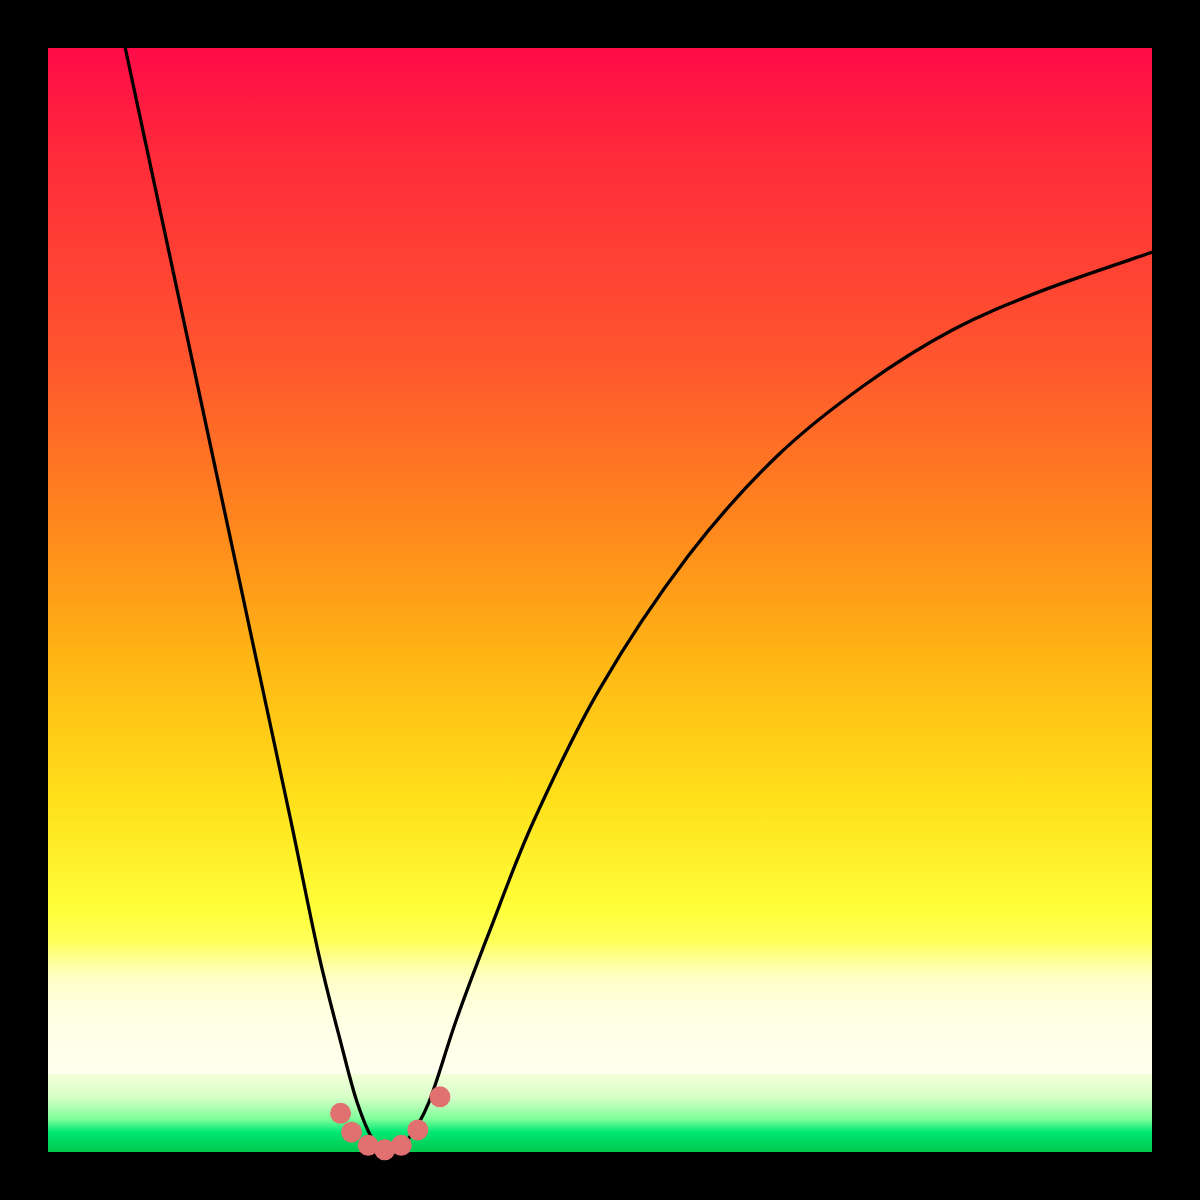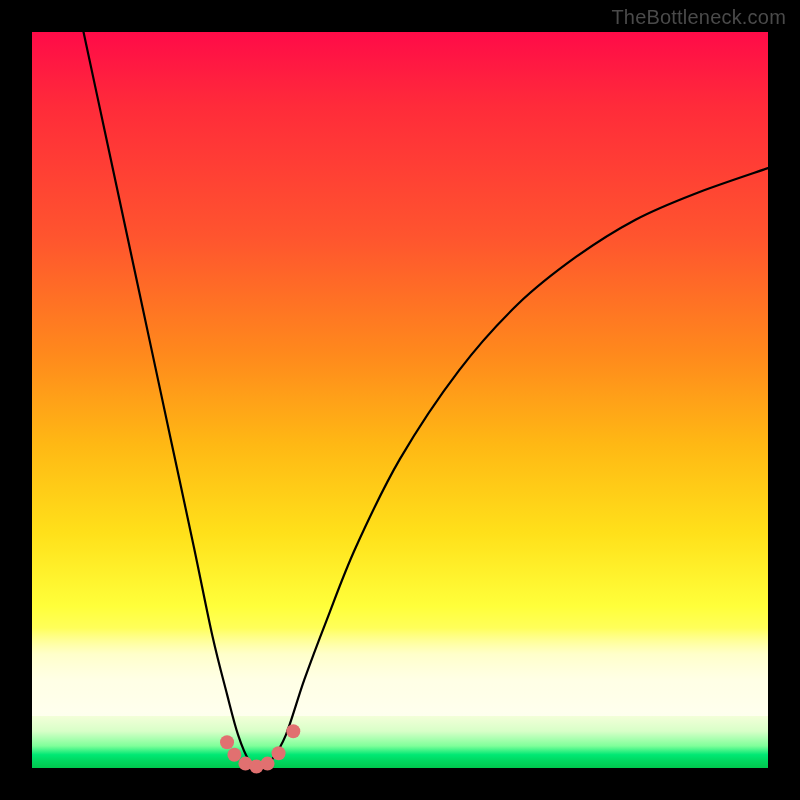--- a/index.html
+++ b/index.html
@@ -76,21 +76,20 @@
     width: 736px;
     height: 736px;
     overflow: visible;
   }
 </style>
 </head>
 <body>
 
 <div class="frame">
 
-  <div class="watermark">TheBottleneck.com</div>
 
   <div class="plot-area">
     <div class="pale-band"></div>
 
     <svg class="curve" viewBox="0 0 736 736" preserveAspectRatio="none">
       <path id="curve-path" fill="none" stroke="#000" stroke-width="2.2" stroke-linecap="round" stroke-linejoin="round" d="M 51.52 0.00 C 55.20 17.17, 66.24 68.69, 73.60 103.04 C 80.96 137.39, 88.32 171.73, 95.68 206.08 C 103.04 240.43, 110.40 274.77, 117.76 309.12 C 125.12 343.47, 132.48 377.81, 139.84 412.16 C 147.20 446.51, 155.17 483.31, 161.92 515.20 C 168.67 547.09, 174.80 578.99, 180.32 603.52 C 185.84 628.05, 190.75 645.84, 195.04 662.40 C 199.33 678.96, 202.40 691.84, 206.08 702.88 C 209.76 713.92, 213.44 723.12, 217.12 728.64 C 220.80 734.16, 224.48 736.00, 228.16 736.00 C 231.84 736.00, 234.91 734.16, 239.20 728.64 C 243.49 723.12, 248.40 716.37, 253.92 702.88 C 259.44 689.39, 265.57 666.69, 272.32 647.68 C 279.07 628.67, 285.81 610.88, 294.40 588.80 C 302.99 566.72, 311.57 542.19, 323.84 515.20 C 336.11 488.21, 350.83 456.32, 368.00 426.88 C 385.17 397.44, 407.25 364.32, 426.88 338.56 C 446.51 312.80, 466.13 291.33, 485.76 272.32 C 505.39 253.31, 525.01 238.59, 544.64 224.48 C 564.27 210.37, 583.89 198.11, 603.52 187.68 C 623.15 177.25, 640.32 170.51, 662.40 161.92 C 684.48 153.33, 723.73 140.45, 736.00 136.16"></path>
       <g id="marker-group">
           <circle cx="195.04" cy="710.24" r="7" fill="#e17070"></circle>
           <circle cx="202.40" cy="722.75" r="7" fill="#e17070"></circle>
           <circle cx="213.44" cy="731.58" r="7" fill="#e17070"></circle>

